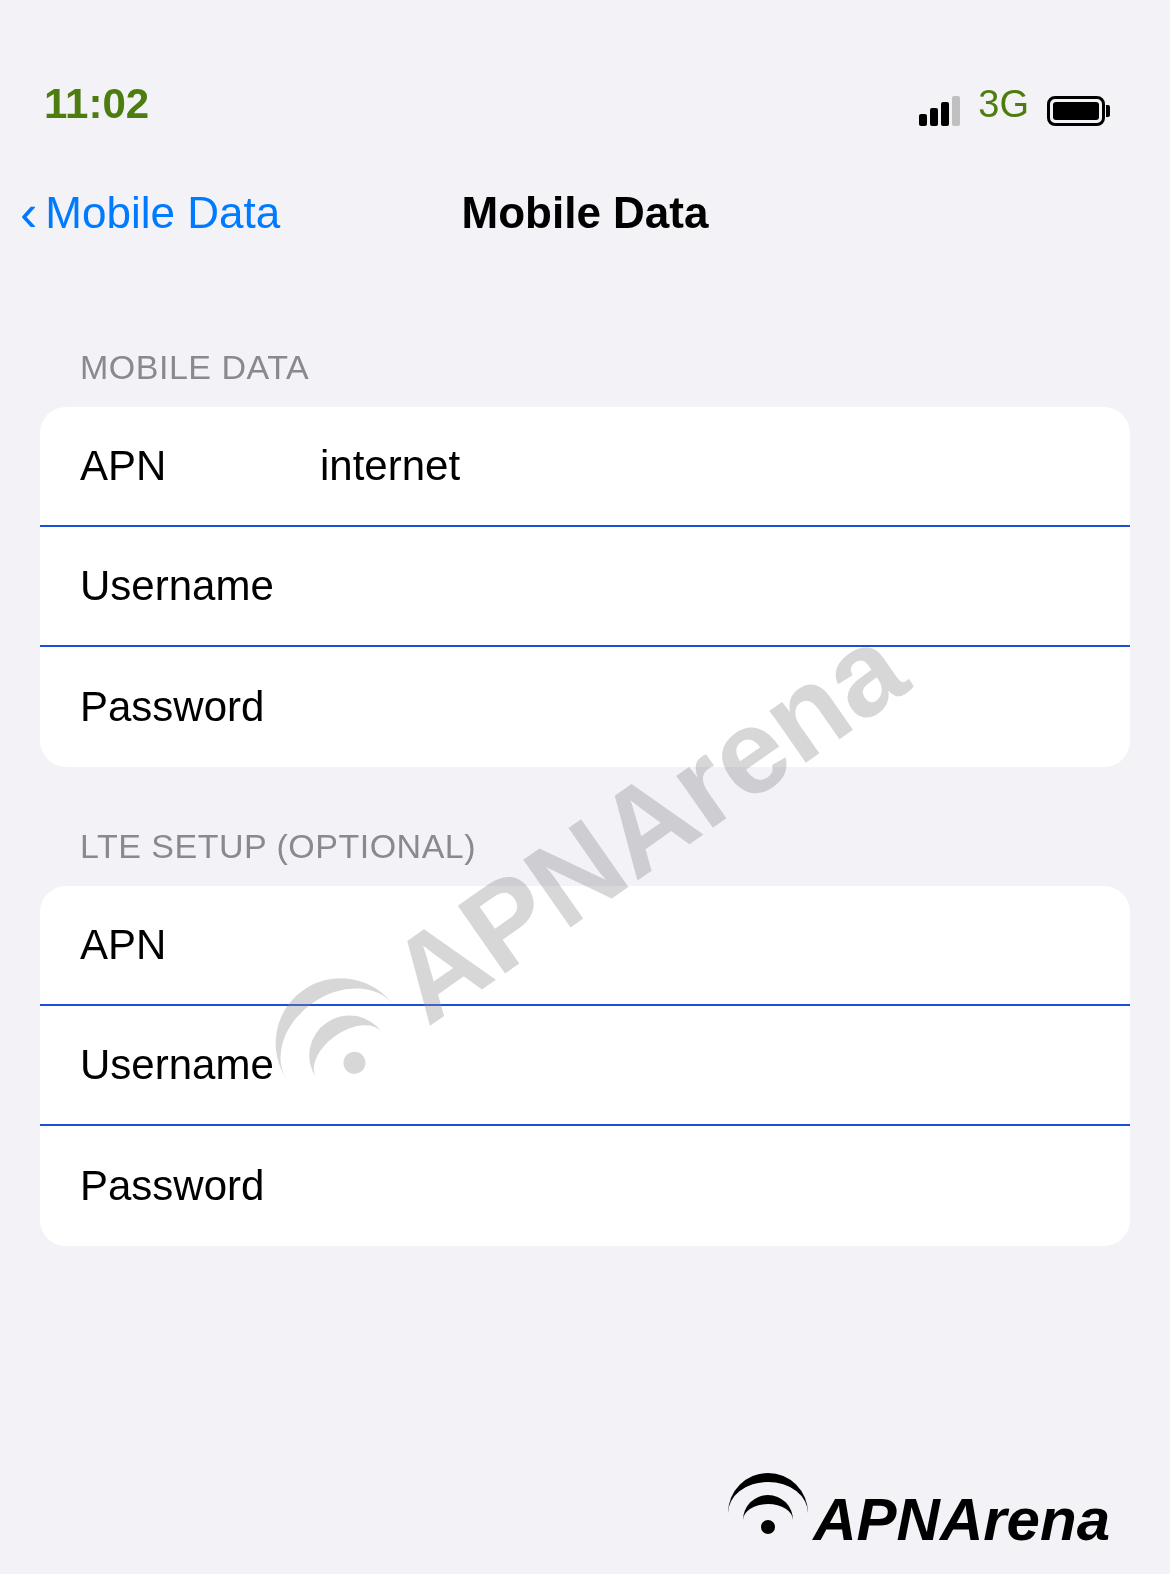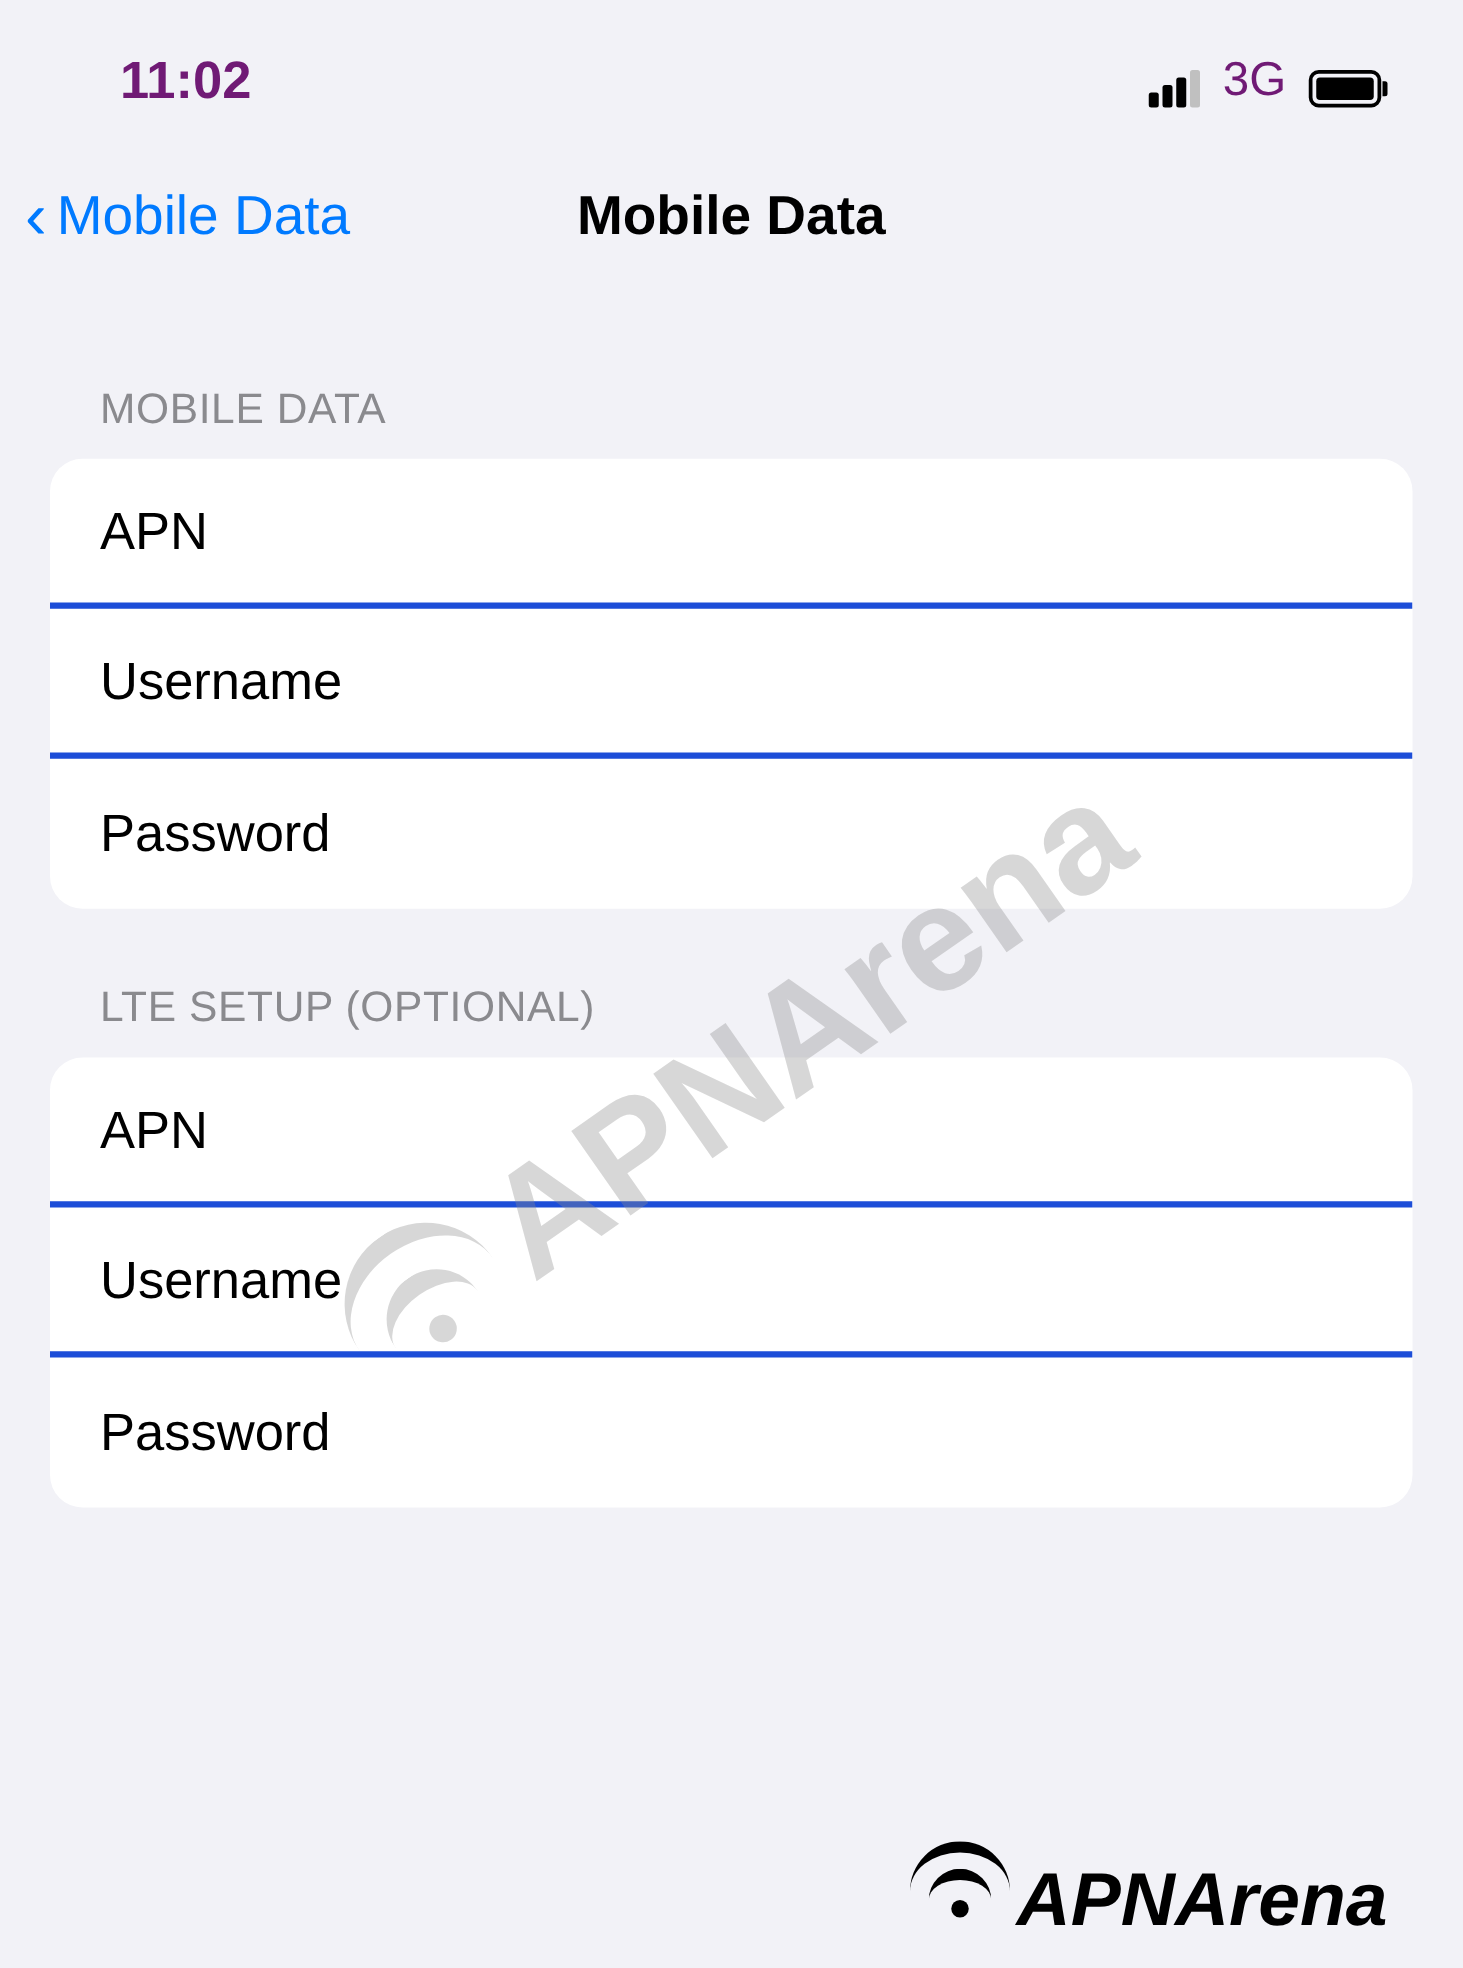--- a/index.html
+++ b/index.html
@@ -13,24 +13,25 @@
       height: 1574px;
       background: #f2f2f7;
       font-family: -apple-system, BlinkMacSystemFont, "Helvetica Neue", Helvetica, Arial, sans-serif;
       position: relative;
       overflow: hidden;
     }
     .status-bar {
       display: flex;
       justify-content: space-between;
       align-items: center;
-      padding: 40px 60px 30px 96px;
+      padding: 40px 60px 30px 44px;
       font-size: 42px;
       font-weight: 600;
-      color: #701a75;
+      color: #4d7c0f;
+      margin-top: 40px;
     }
     .status-left {
       font-size: 42px;
       font-weight: 600;
     }
     .status-right {
       display: flex;
       align-items: flex-end;
       gap: 12px;
     }
@@ -126,21 +127,21 @@
       background: #fff;
       border-radius: 26px;
       margin: 0 40px;
       overflow: hidden;
     }
     .row {
       display: flex;
       align-items: center;
       min-height: 120px;
       padding: 0 40px;
-      border-bottom: 5px solid #1d4ed8;
+      border-bottom: 2px solid #1d4ed8;
     }
     .row:last-child {
       border-bottom: none;
       justify-content: flex-end;
     }
     .row-label {
       font-size: 42px;
       color: #000;
       width: 240px;
       flex-shrink: 0;
@@ -265,20 +266,21 @@
     <span class="back-label">Mobile Data</span>
   </div>
   <div class="nav-title">Mobile Data</div>
 </div>
 
 <div class="section">
   <div class="section-header">MOBILE DATA</div>
   <div class="table">
     <div class="row">
       <div class="row-label">APN</div>
+      <input class="row-input" value="internet" style="">
     </div>
     <div class="row">
       <div class="row-label">Username</div>
       <input class="row-input" value="" style="">
     </div>
     <div class="row">
       <div class="row-label">Password</div>
       <input class="row-input" type="password" value="" style="">
     </div>
   </div>

